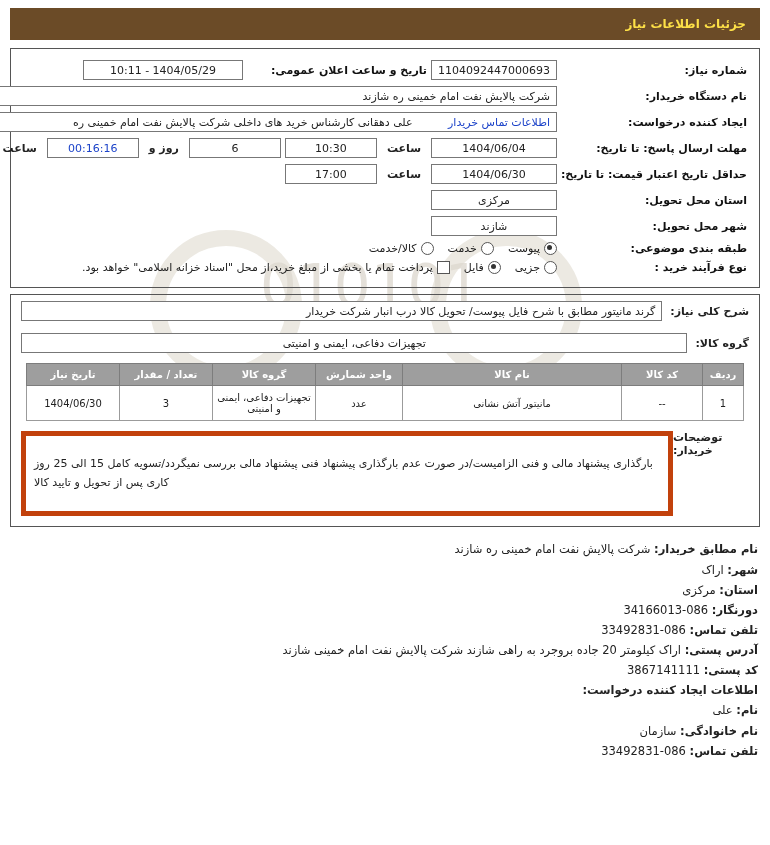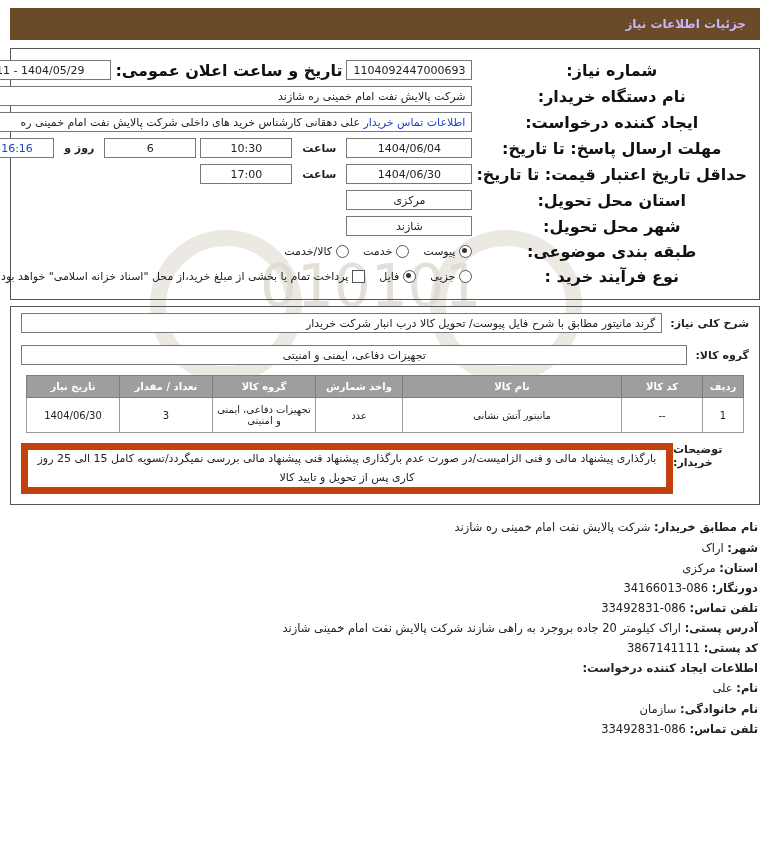--- a/index.html
+++ b/index.html
@@ -49,44 +49,44 @@
     opacity:.75;
   }
   .ring1 { width: 120px; height: 120px; top: 230px; left: 150px; }
   .ring2 { width: 120px; height: 120px; top: 230px; left: 430px; }
   .content { position: relative; z-index: 2; }
 
   
   .topbar {
     height: 32px;
     background: #6b4b27;
-    color: #c4b5fd;
+    color: #fde047;
     display: flex;
     align-items: center;
     justify-content: flex-start;
     padding: 0 14px;
     font-size: 12px;
     font-weight: bold;
     box-sizing: border-box;
   }
   .panel {
     border: 1px solid #555;
     margin-top: 8px;
     background: transparent;
     box-sizing: border-box;
   }
   .panel-inner { padding: 8px 10px 10px 10px; }
 
   table.form { width: 100%; border-collapse: collapse; }
   table.form td { padding: 3px 2px; vertical-align: middle; }
   .lbl {
-    text-align: center;
+    text-align: right;
     white-space: nowrap;
     font-weight: bold;
-    font-size: 16px;
+    font-size: 11px;
     color: #111;
     padding-left: 6px;
     width: 110px;
   }
   .box {
     border: 1px solid #777;
     background: #fff;
     height: 20px;
     line-height: 20px;
     padding: 0 6px;
@@ -153,22 +153,22 @@
     border: 1px solid #9b9b9b;
     padding: 6px 3px;
     text-align: center;
     background: #fff;
     font-size: 10px;
   }
 
   .notes-row { display:flex; align-items: stretch; padding: 4px 10px 10px 10px; }
   .notes-lbl { font-weight: bold; font-size: 11px; width: 72px; text-align: left; padding-right: 4px;}
   .notes-box {
-    flex: 1; border: 7px solid #c2410c; background:#fff; padding: 0 8px;
-    font-size: 11px; line-height: 1.7; text-align: center;
+    flex: 1; border: 5px solid #c2410c; background:#fff; padding: 19px 8px;
+    font-size: 11px; line-height: 1.7; text-align: left;
   }
 
   
   .contact {
     margin-top: 12px;
     text-align: right;
     font-size: 11.5px;
     line-height: 1.75;
     padding-right: 2px;
   }
@@ -215,21 +215,21 @@
             <td colspan="4">
                   <div class="box right">شرکت پالایش نفت امام خمینی  ره  شازند</div>
                 </td>
           </tr>
           <tr>
             <td class="lbl">
               <span>ایجاد کننده درخواست:</span>
             </td>
             <td colspan="4">
               <div class="box right">
-                <span style="color:#1c43c9;">اطلاعات تماس خریدار</span>
+                <span style="color:#1c43c9;margin-left:32px;">اطلاعات تماس خریدار</span>
                 <span>علی دهقانی کارشناس خرید های داخلی  شرکت پالایش نفت امام خمینی  ره</span>
               </div>
             </td>
           </tr>
           <tr>
             <td class="lbl">مهلت ارسال پاسخ: تا تاریخ:</td>
             <td>
                   <div class="box">1404/06/04</div>
                 </td>
             <td colspan="3">

